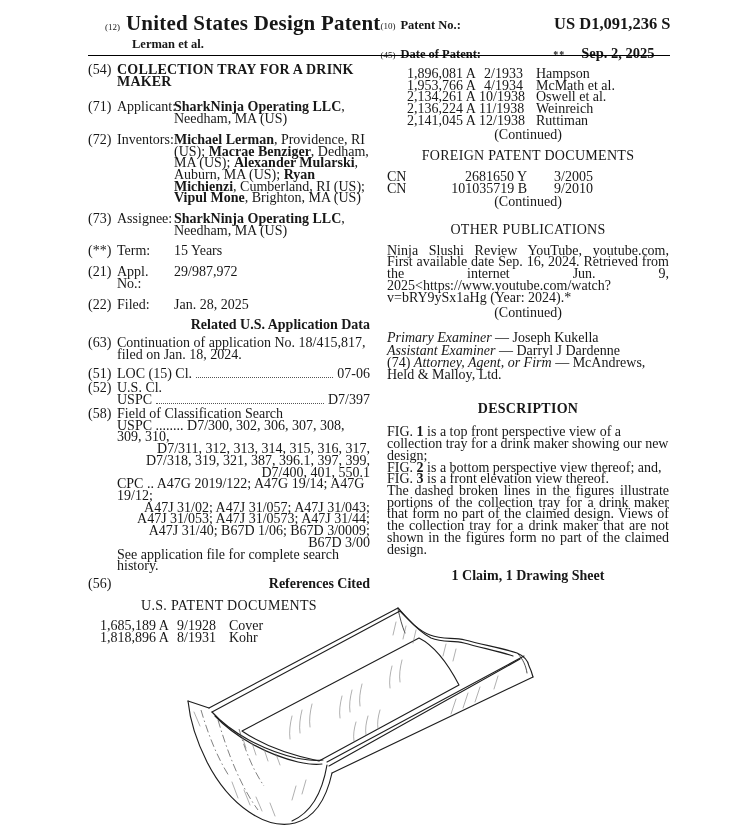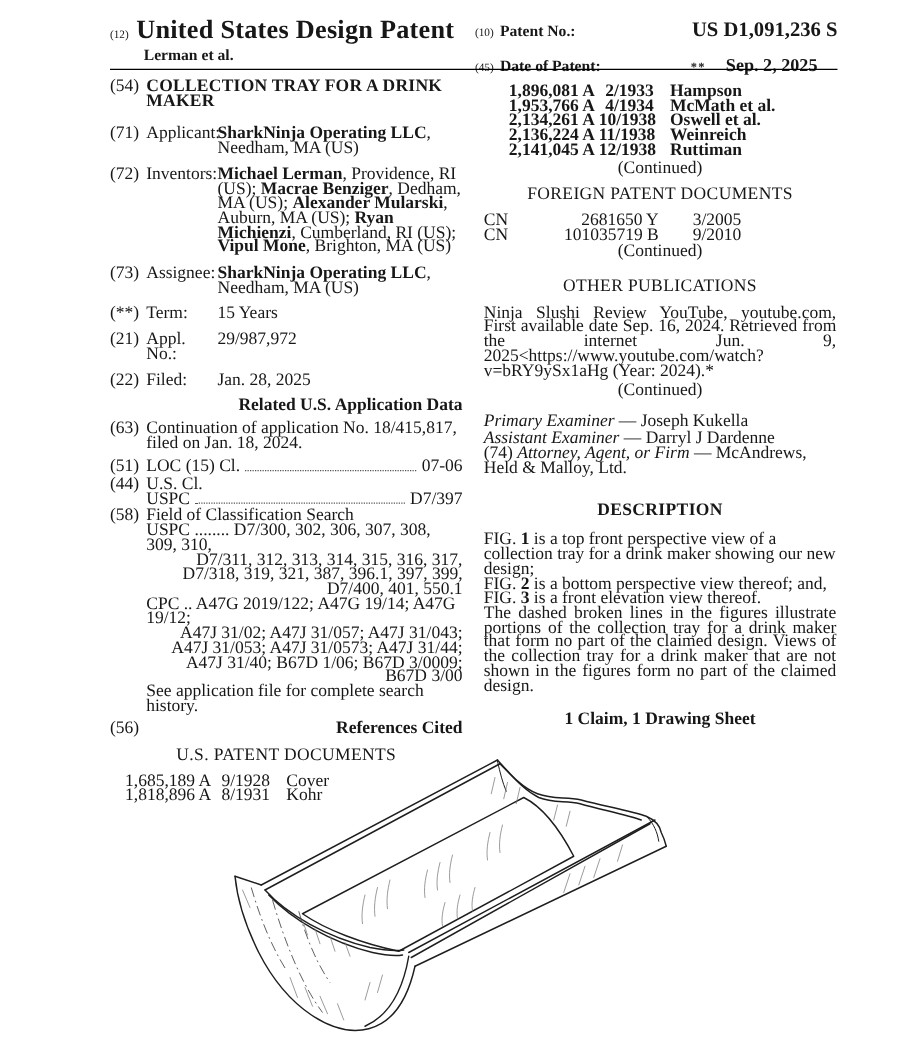--- a/index.html
+++ b/index.html
@@ -2,21 +2,21 @@
 <html><head>
 <meta charset="utf-8">
 <style>
   html,body{margin:0;padding:0;background:#ffffff;}
   body{width:730px;height:837px;overflow:hidden;font-family:"Liberation Serif",serif;color:#171717;}
   .page{position:relative;width:730px;height:837px;background:#fff;}
   b{font-weight:bold;}
   i{font-style:italic;}
 
   
-  .hdr{position:absolute;left:88px;right:60px;top:11px;display:flex;justify-content:space-between;}
+  .hdr{position:absolute;left:105px;right:60px;top:11px;display:flex;justify-content:space-between;}
   .hdr-left{flex:1;}
   .h-title-row{display:flex;align-items:baseline;gap:6px;}
   .tag-sm{font-size:9px;white-space:nowrap;}
   .h-title{font-size:21px;font-weight:bold;margin:0;letter-spacing:.2px;white-space:nowrap;}
   .h-byline{font-size:12.5px;font-weight:bold;margin:1px 0 0 27px;}
   .hdr-right{width:290px;flex:none;padding-top:3px;}
   .h-row{display:flex;align-items:baseline;}
   .h-row + .h-row{margin-top:11px;}
   .h-lab{font-weight:bold;font-size:12.5px;margin-left:5px;white-space:nowrap;}
   .h-val-lg{font-size:16.5px;font-weight:bold;margin-left:auto;white-space:nowrap;}
@@ -43,21 +43,21 @@
   .leader{flex:1;margin:0 4px 2px;border-bottom:1.3px dotted #555;height:7px;}
   .right-line{text-align:right;}
   .just{text-align:justify;}
 
   .doc-table{padding-left:12px;margin-top:2px;}
   .doc-row{display:flex;}
   .doc-num{flex:none;width:72px;}
   .doc-date{flex:none;width:44px;text-align:right;}
   .doc-name{margin-left:13px;}
 
-  .rdoc-table{padding-left:20px;padding-top:2px;font-weight:bold;}
+  .rdoc-table{padding-left:20px;padding-top:2px;}
   .f-table{margin-top:1px;}
   .f-row{display:flex;}
   .f-cc{flex:none;width:36px;}
   .f-num{flex:none;width:104px;text-align:right;}
   .f-date{flex:none;width:66px;text-align:right;}
 
   .pub{margin-top:2px;}
   .exam{margin-top:13px;}
   .exam-line{margin-top:1px;}
   .claim-sec{margin-top:24px;}
@@ -156,21 +156,21 @@
       <div class="item tight" style="margin-bottom:2px;">
         <span class="tag">(51)</span>
         <span class="val leader-row">
           <span class="b">LOC (15) Cl.</span>
           <span class="leader"></span>
           <span class="b">07-06</span>
         </span>
       </div>
 
       <div class="item tight" style="margin-bottom:2px;">
-        <span class="tag">(44)</span>
+        <span class="tag">(52)</span>
         <span class="val">
           <div class="b">U.S. Cl.</div>
           <div class="leader-row">
             <span>USPC</span>
             <span class="leader"></span>
             <span class="b">D7/397</span>
           </div>
         </span>
       </div>
 

